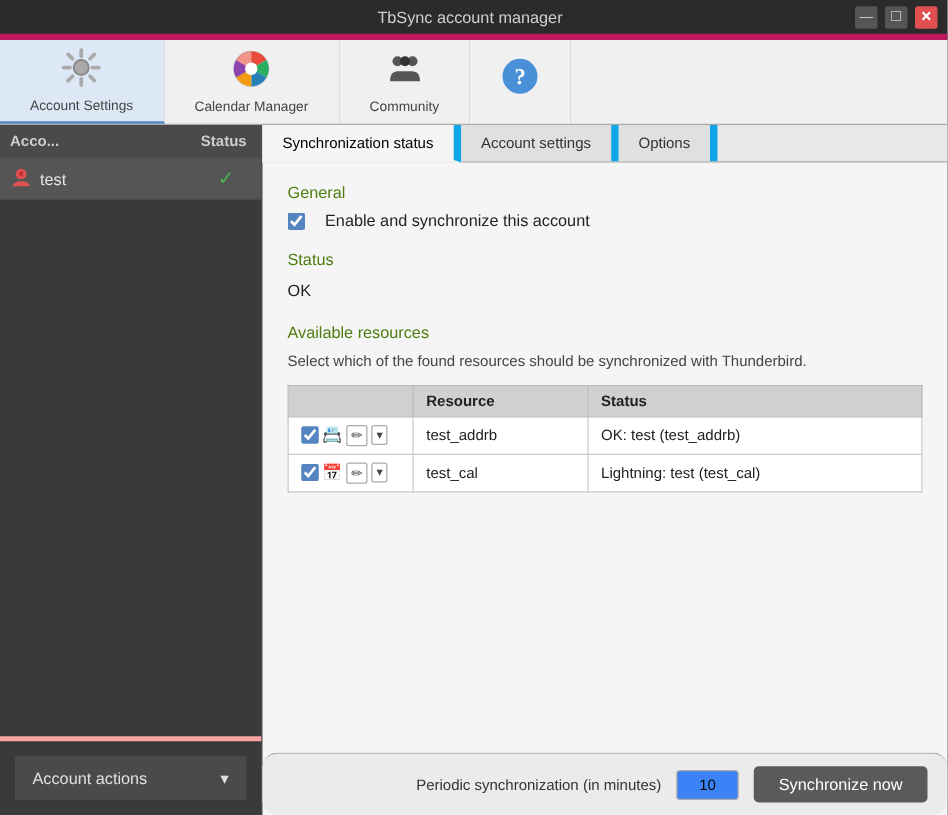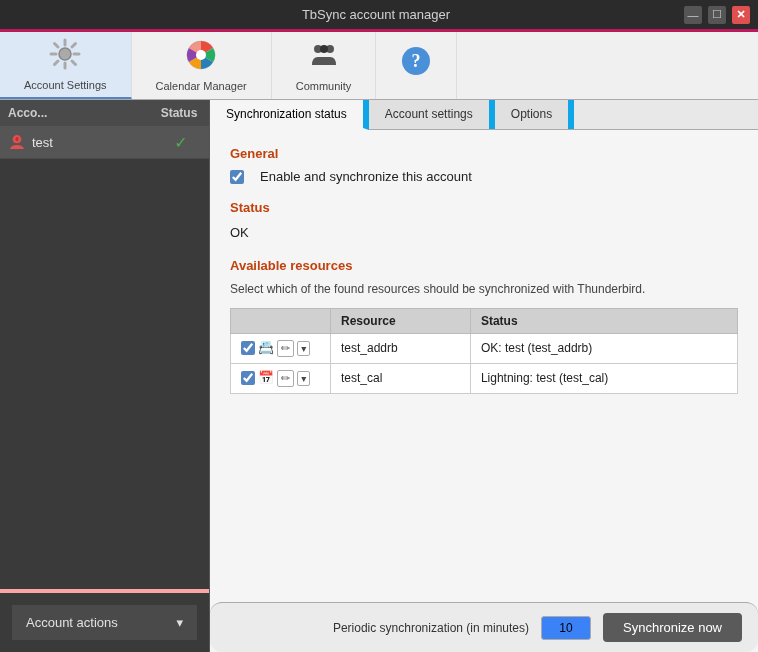--- a/index.html
+++ b/index.html
@@ -14,21 +14,21 @@
     }
 
     
     .title-bar {
       background: #2b2b2b;
       display: flex;
       align-items: center;
       justify-content: space-between;
       padding: 0 8px;
       height: 32px;
-      border-bottom: 3px solid #be185d;
+      border-bottom: 5px solid #be185d;
     }
     .title-bar-title {
       color: #d0d0d0;
       font-size: 13px;
       flex: 1;
       text-align: center;
     }
     .title-bar-controls {
       display: flex;
       gap: 6px;
@@ -177,23 +177,23 @@
     }
 
     
     .tab-content {
       flex: 1;
       padding: 16px 20px;
       overflow-y: auto;
     }
 
     .section-title {
-      font-weight: bold;
-      font-size: 13px;
-      color: #c2410c;
+      font-weight: normal;
+      font-size: 13px;
+      color: #4d7c0f;
       margin-bottom: 8px;
     }
 
     .checkbox-row {
       display: flex;
       align-items: flex-end;
       gap: 16px;
       margin-bottom: 16px;
     }
     .checkbox-row input[type=checkbox] {

